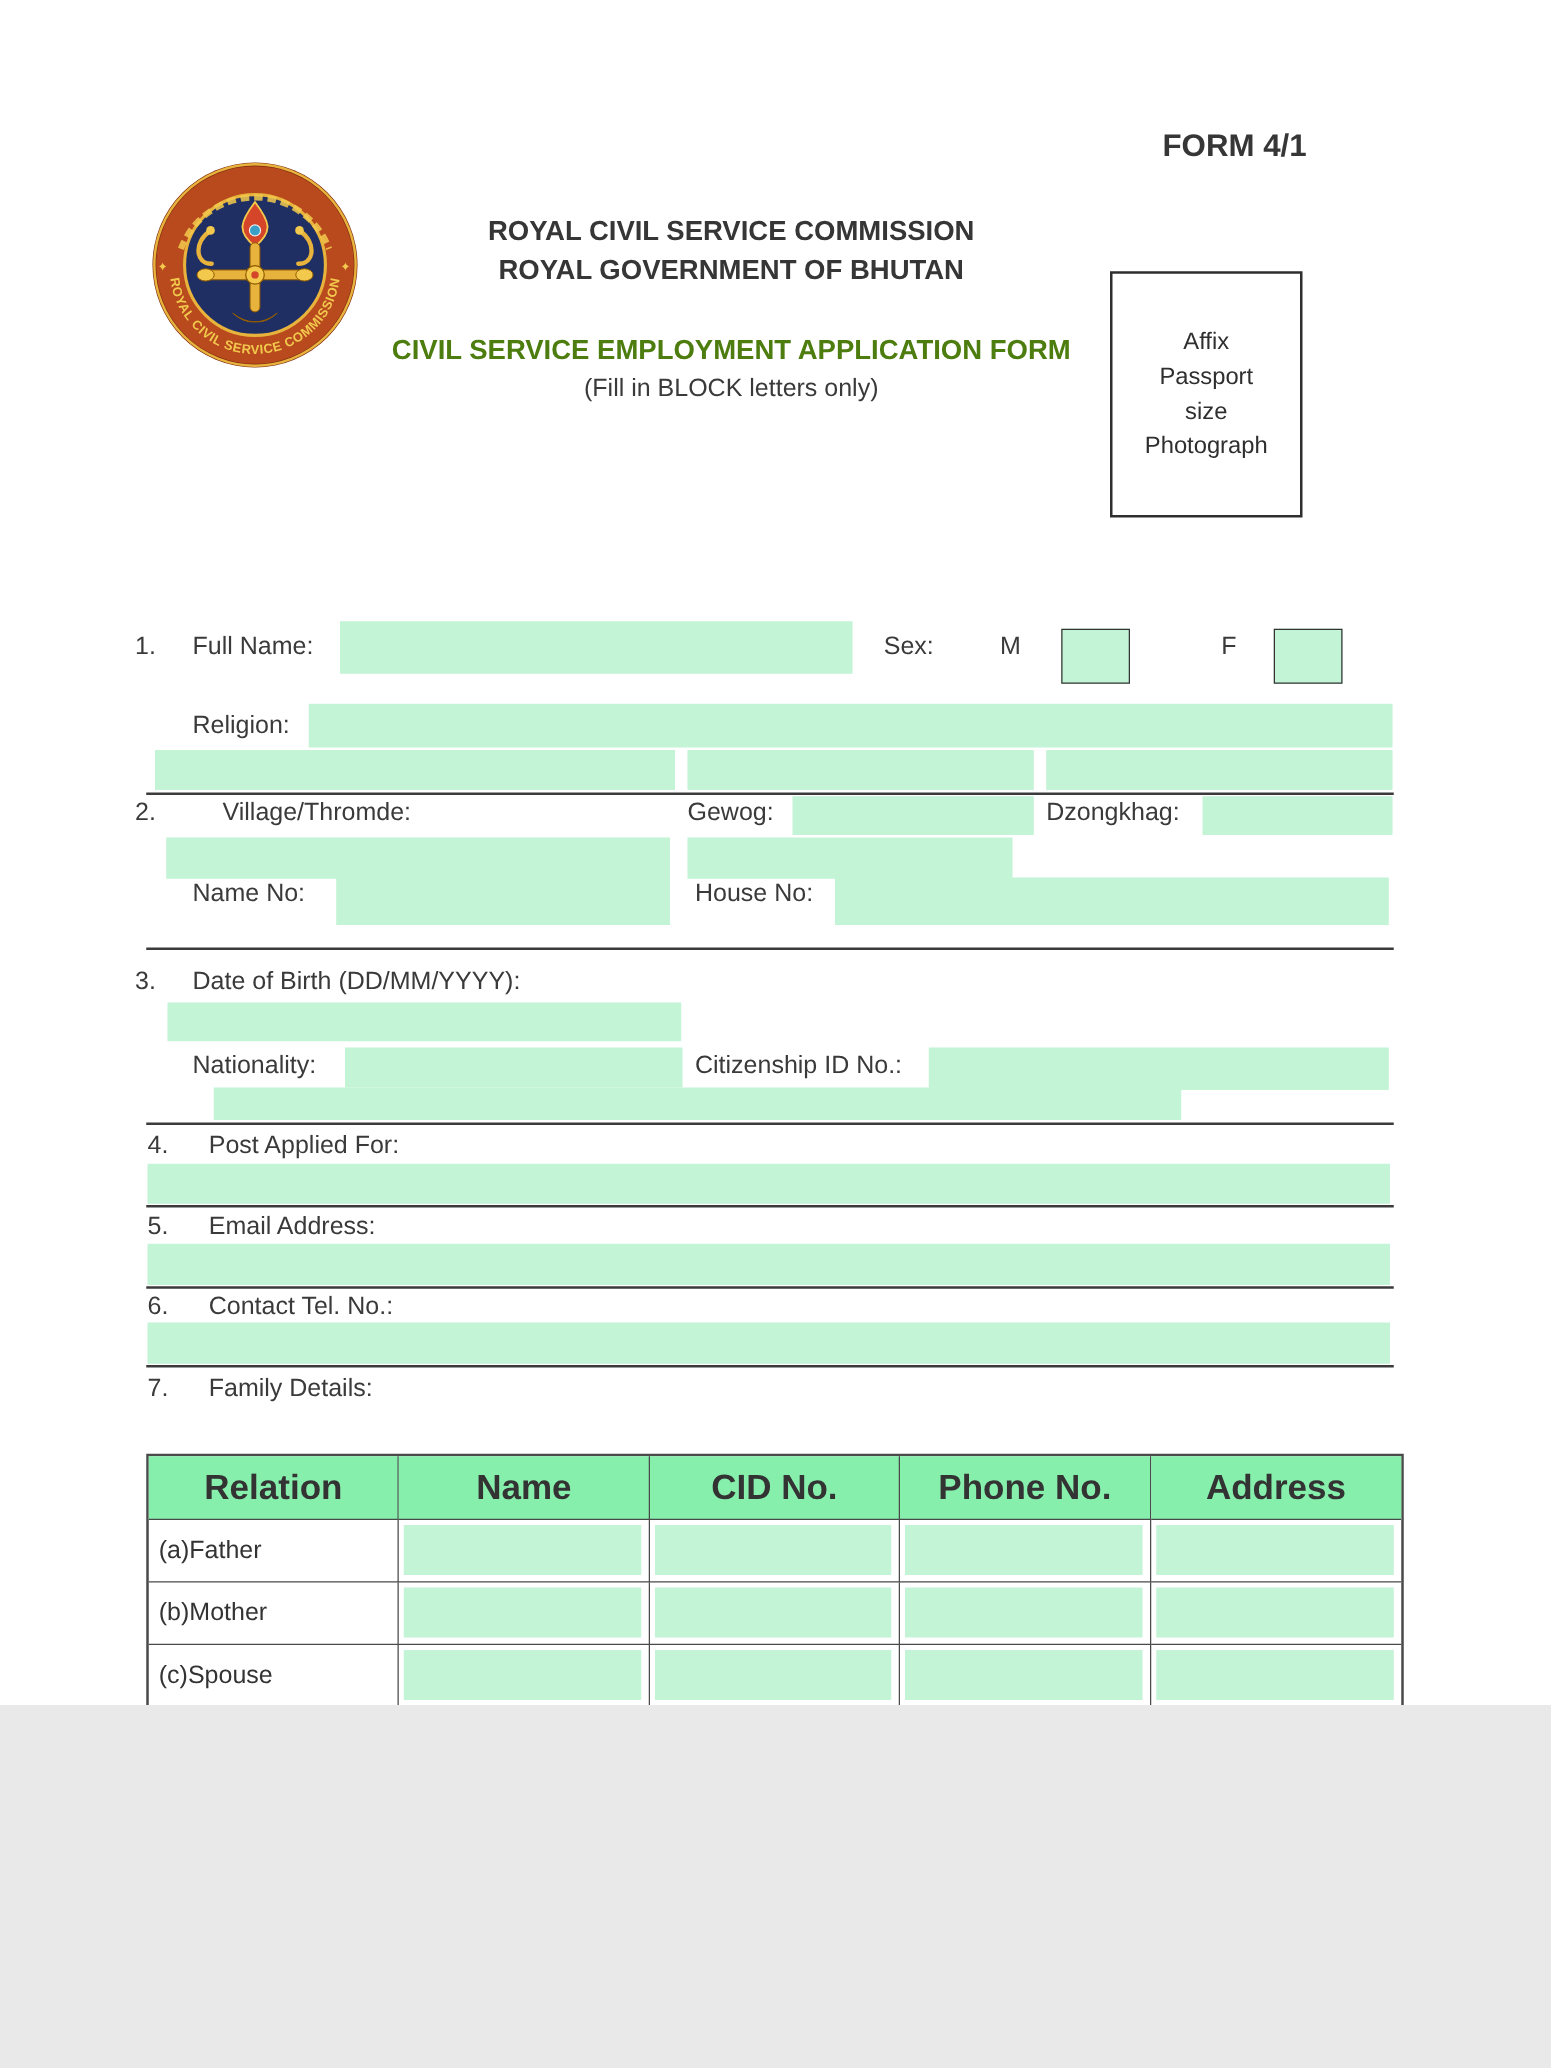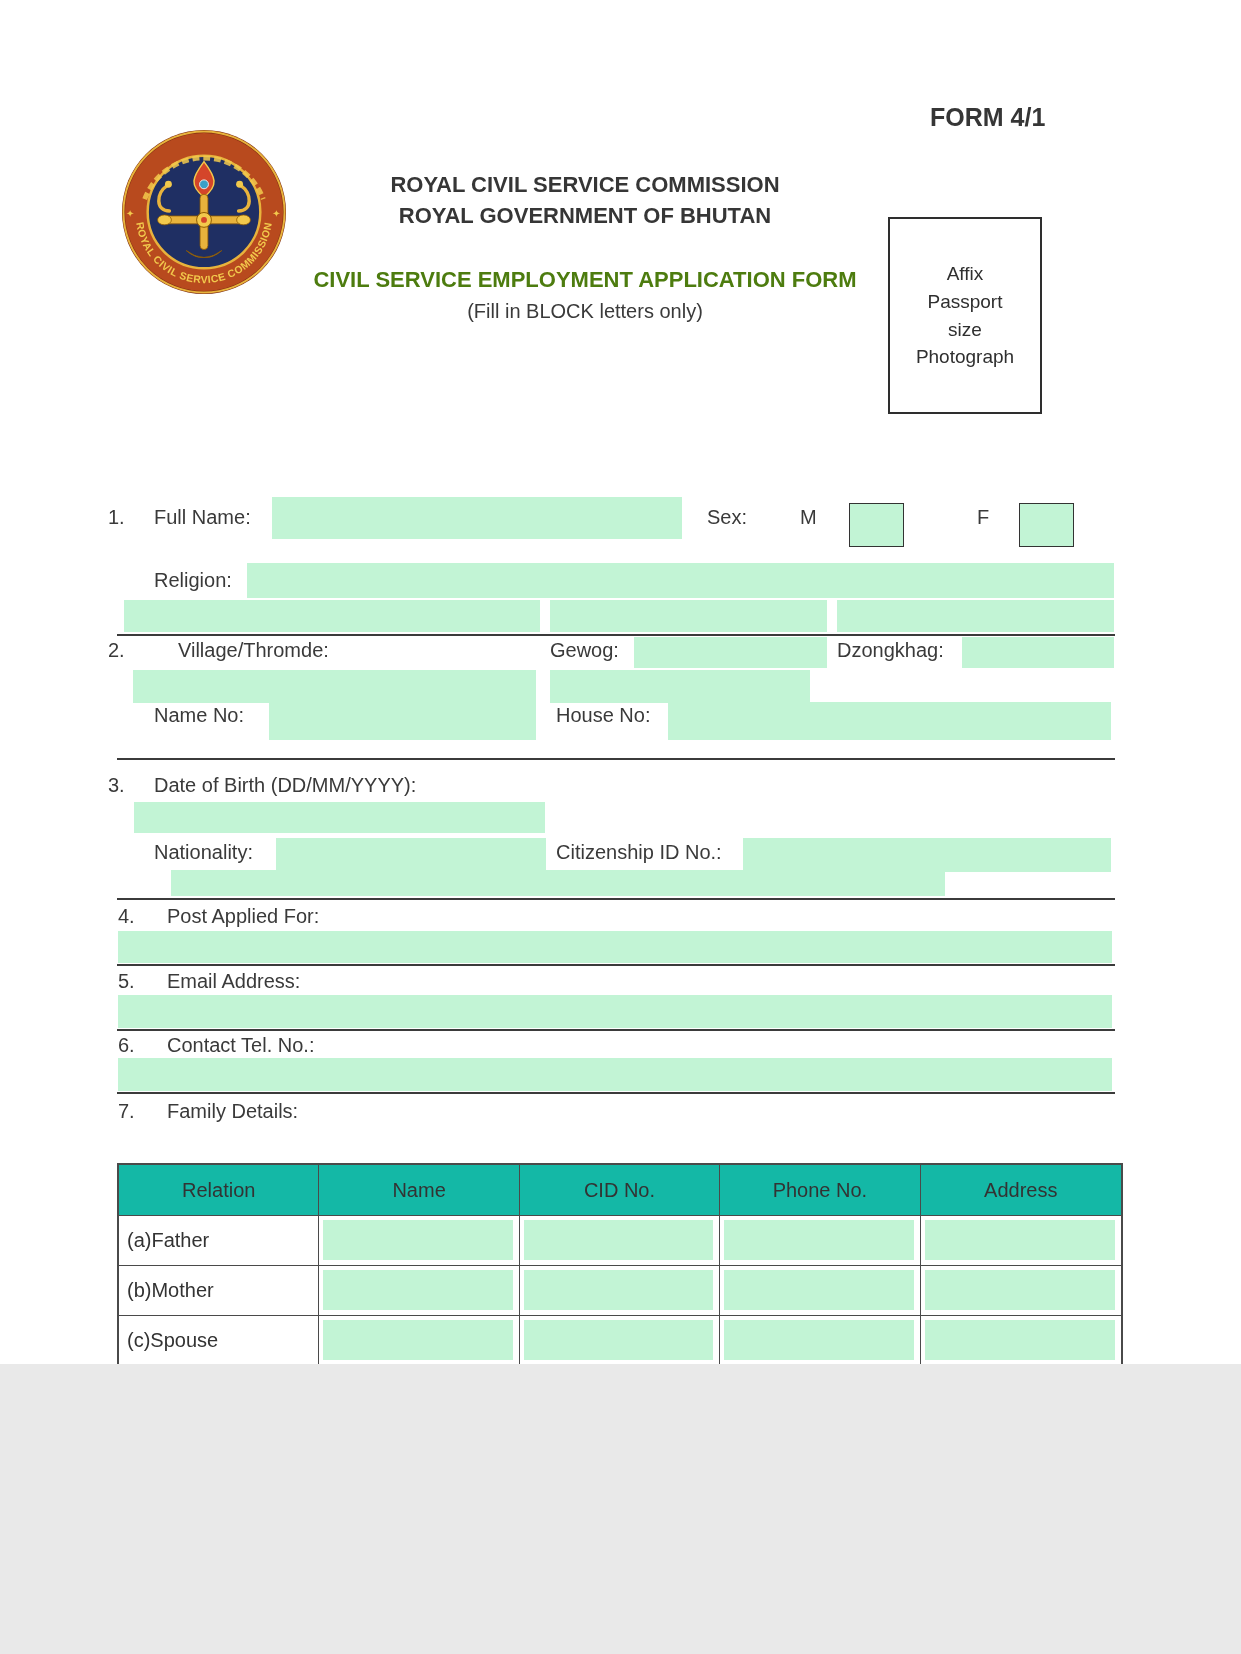--- a/index.html
+++ b/index.html
@@ -39,22 +39,22 @@
     display:grid;grid-template-columns:repeat(5,1fr);
     grid-template-rows:51px 50px 50px 50px 1fr;
     background:#ffffff;
   }
   .ftable .cell{
     border-right:1px solid #4a4a4a;border-bottom:1px solid #4a4a4a;
     box-sizing:border-box;position:relative;
   }
   .ftable .cell:nth-child(5n){border-right:none;}
   .ftable .hcell{
-    background:#14b8a6;display:flex;align-items:center;justify-content:center;
-    font-weight:normal;font-size:20px;color:#333333;
+    background:#86efac;display:flex;align-items:center;justify-content:center;
+    font-weight:bold;font-size:28px;color:#333333;
   }
   .ftable .rcell{
     display:flex;align-items:center;padding-left:8px;font-size:20px;color:#333333;
   }
   .ftable .gcell .fill{
     position:absolute;left:4px;right:6px;top:4px;bottom:5px;background:#c2f4d5;
   }
 </style>
 </head>
 <body>

